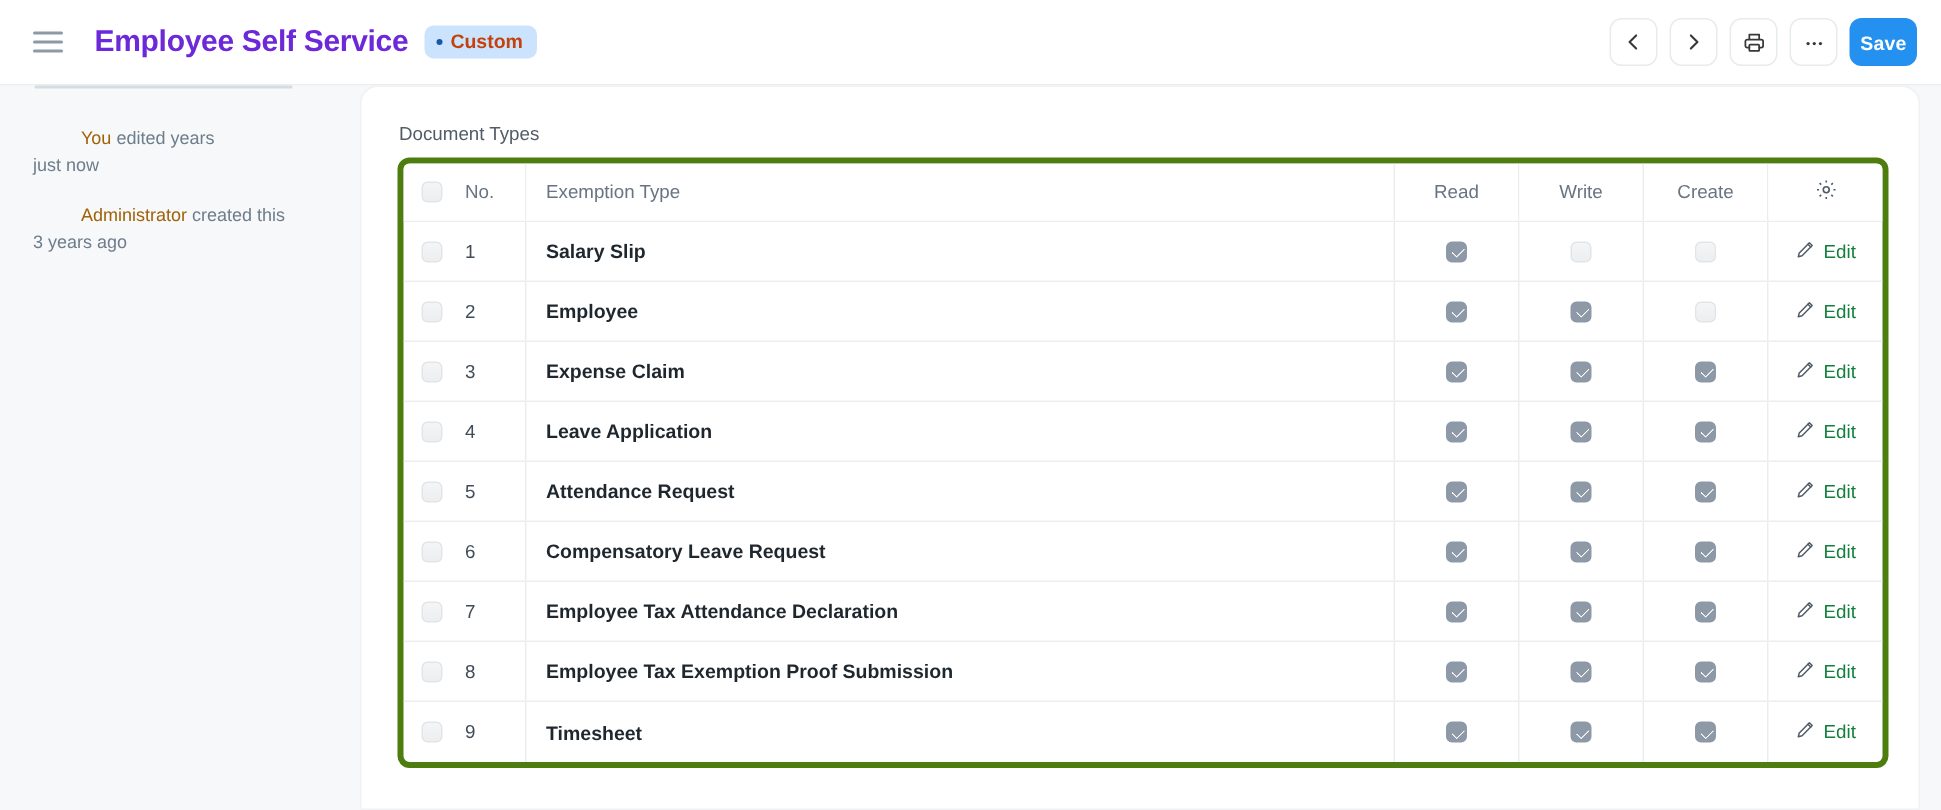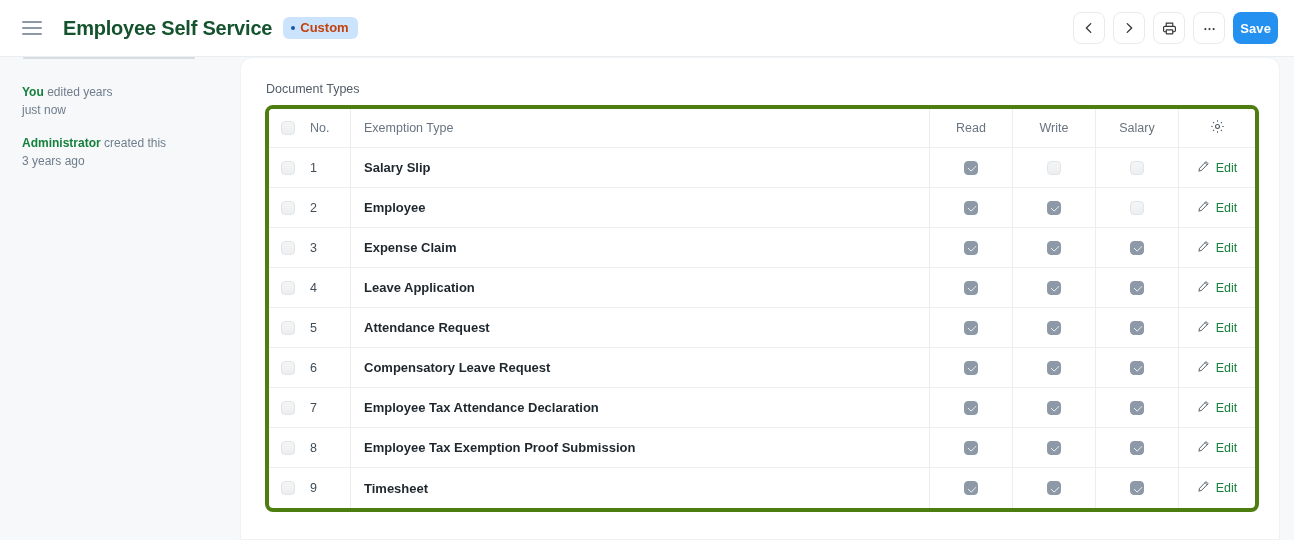--- a/index.html
+++ b/index.html
@@ -40,21 +40,21 @@
     height: 2.5px;
     width: 20px;
     background: #8d99a6;
     border-radius: 1px;
   }
 
   .page-title {
     font-size: 20px;
     font-weight: 700;
     letter-spacing: -0.2px;
-    color: #14532d;
+    color: #6d28d9;
     margin-left: 21px;
     white-space: nowrap;
   }
 
   .badge-custom {
     margin-left: 11px;
     background: #cce3fd;
     color: #c2410c;
     font-size: 13px;
     font-weight: 600;
@@ -134,22 +134,23 @@
   }
   .audit-block {
     padding-top: 26px;
   }
   .audit-line {
     font-size: 12px;
     color: #6e7d8c;
     line-height: 18px;
   }
   .audit-line strong {
-    color: #15803d;
-    font-weight: 700;
+    color: #a16207;
+    font-weight: 400;
+    margin-left: 32px;
   }
   .audit-block .audit-group + .audit-group {
     margin-top: 15px;
   }
 
   
   .main-card {
     flex: 1 1 auto;
     background: #ffffff;
     border: 1px solid #f0f2f3;
@@ -363,21 +364,21 @@
     <div class="grid">
 
       <div class="grid-row head">
         <div class="cell c-index">
           <span class="cb"></span>
           <span class="idx-num">No.</span>
         </div>
         <div class="cell c-name">Exemption Type</div>
         <div class="cell c-perm">Read</div>
         <div class="cell c-perm">Write</div>
-        <div class="cell c-perm">Salary</div>
+        <div class="cell c-perm">Create</div>
         <div class="cell c-edit gear-cell">
           <span class="gear-icon">
             <svg width="15" height="15" viewBox="0 0 16 16" fill="none" stroke="currentColor" stroke-width="1.15">
               <circle cx="8" cy="8" r="2.1"></circle>
               <path d="M8 1.4v1.5M8 13.1v1.5M1.4 8h1.5M13.1 8h1.5M3.3 3.3l1.1 1.1M11.6 11.6l1.1 1.1M12.7 3.3l-1.1 1.1M4.4 11.6l-1.1 1.1"></path>
             </svg>
           </span>
         </div>
       </div>
 

